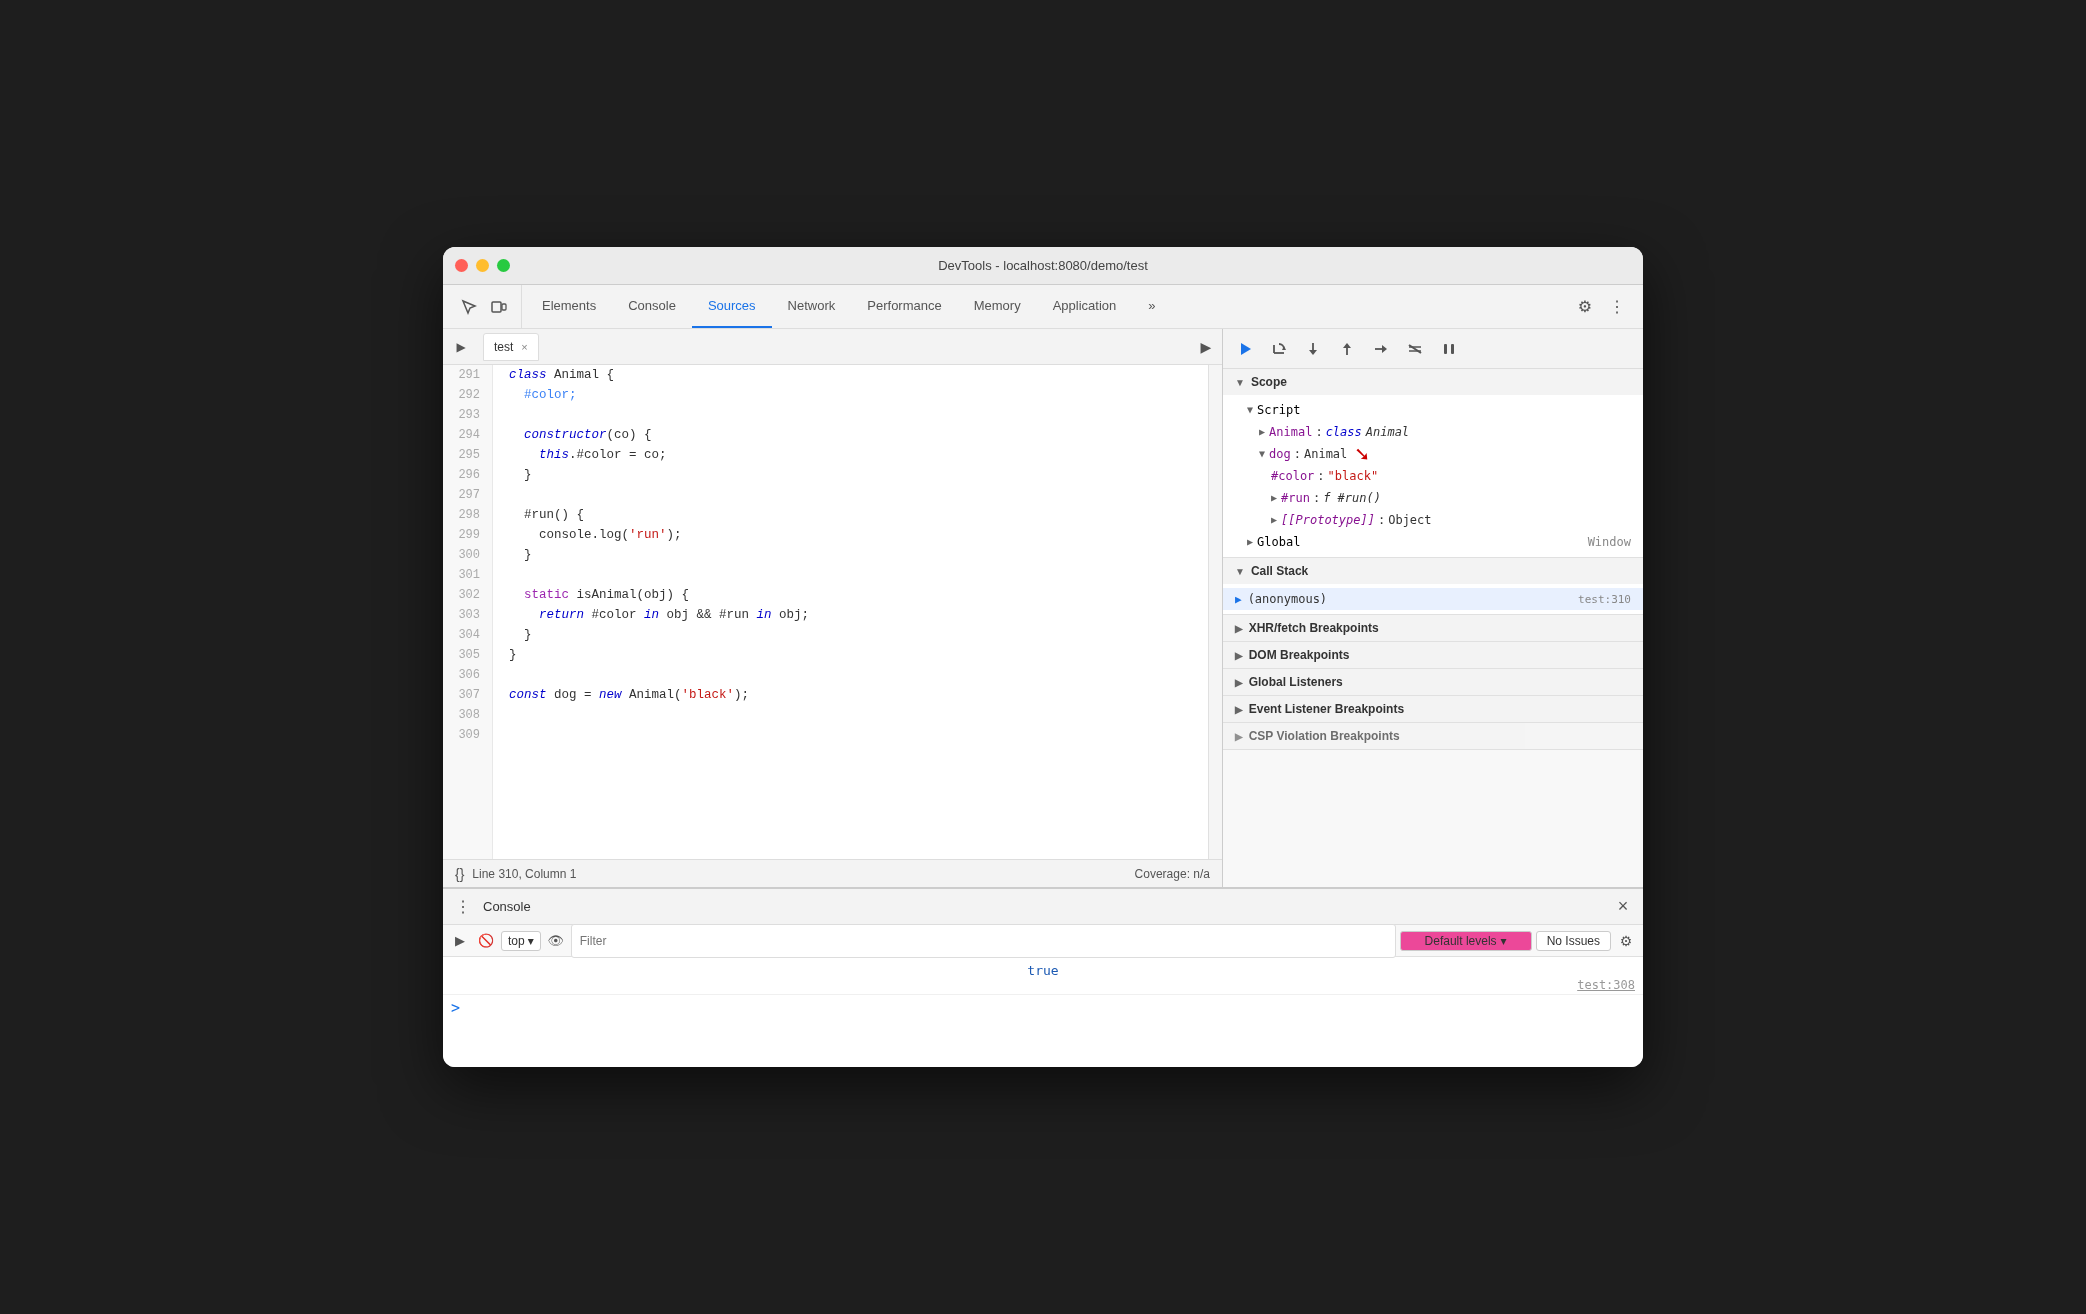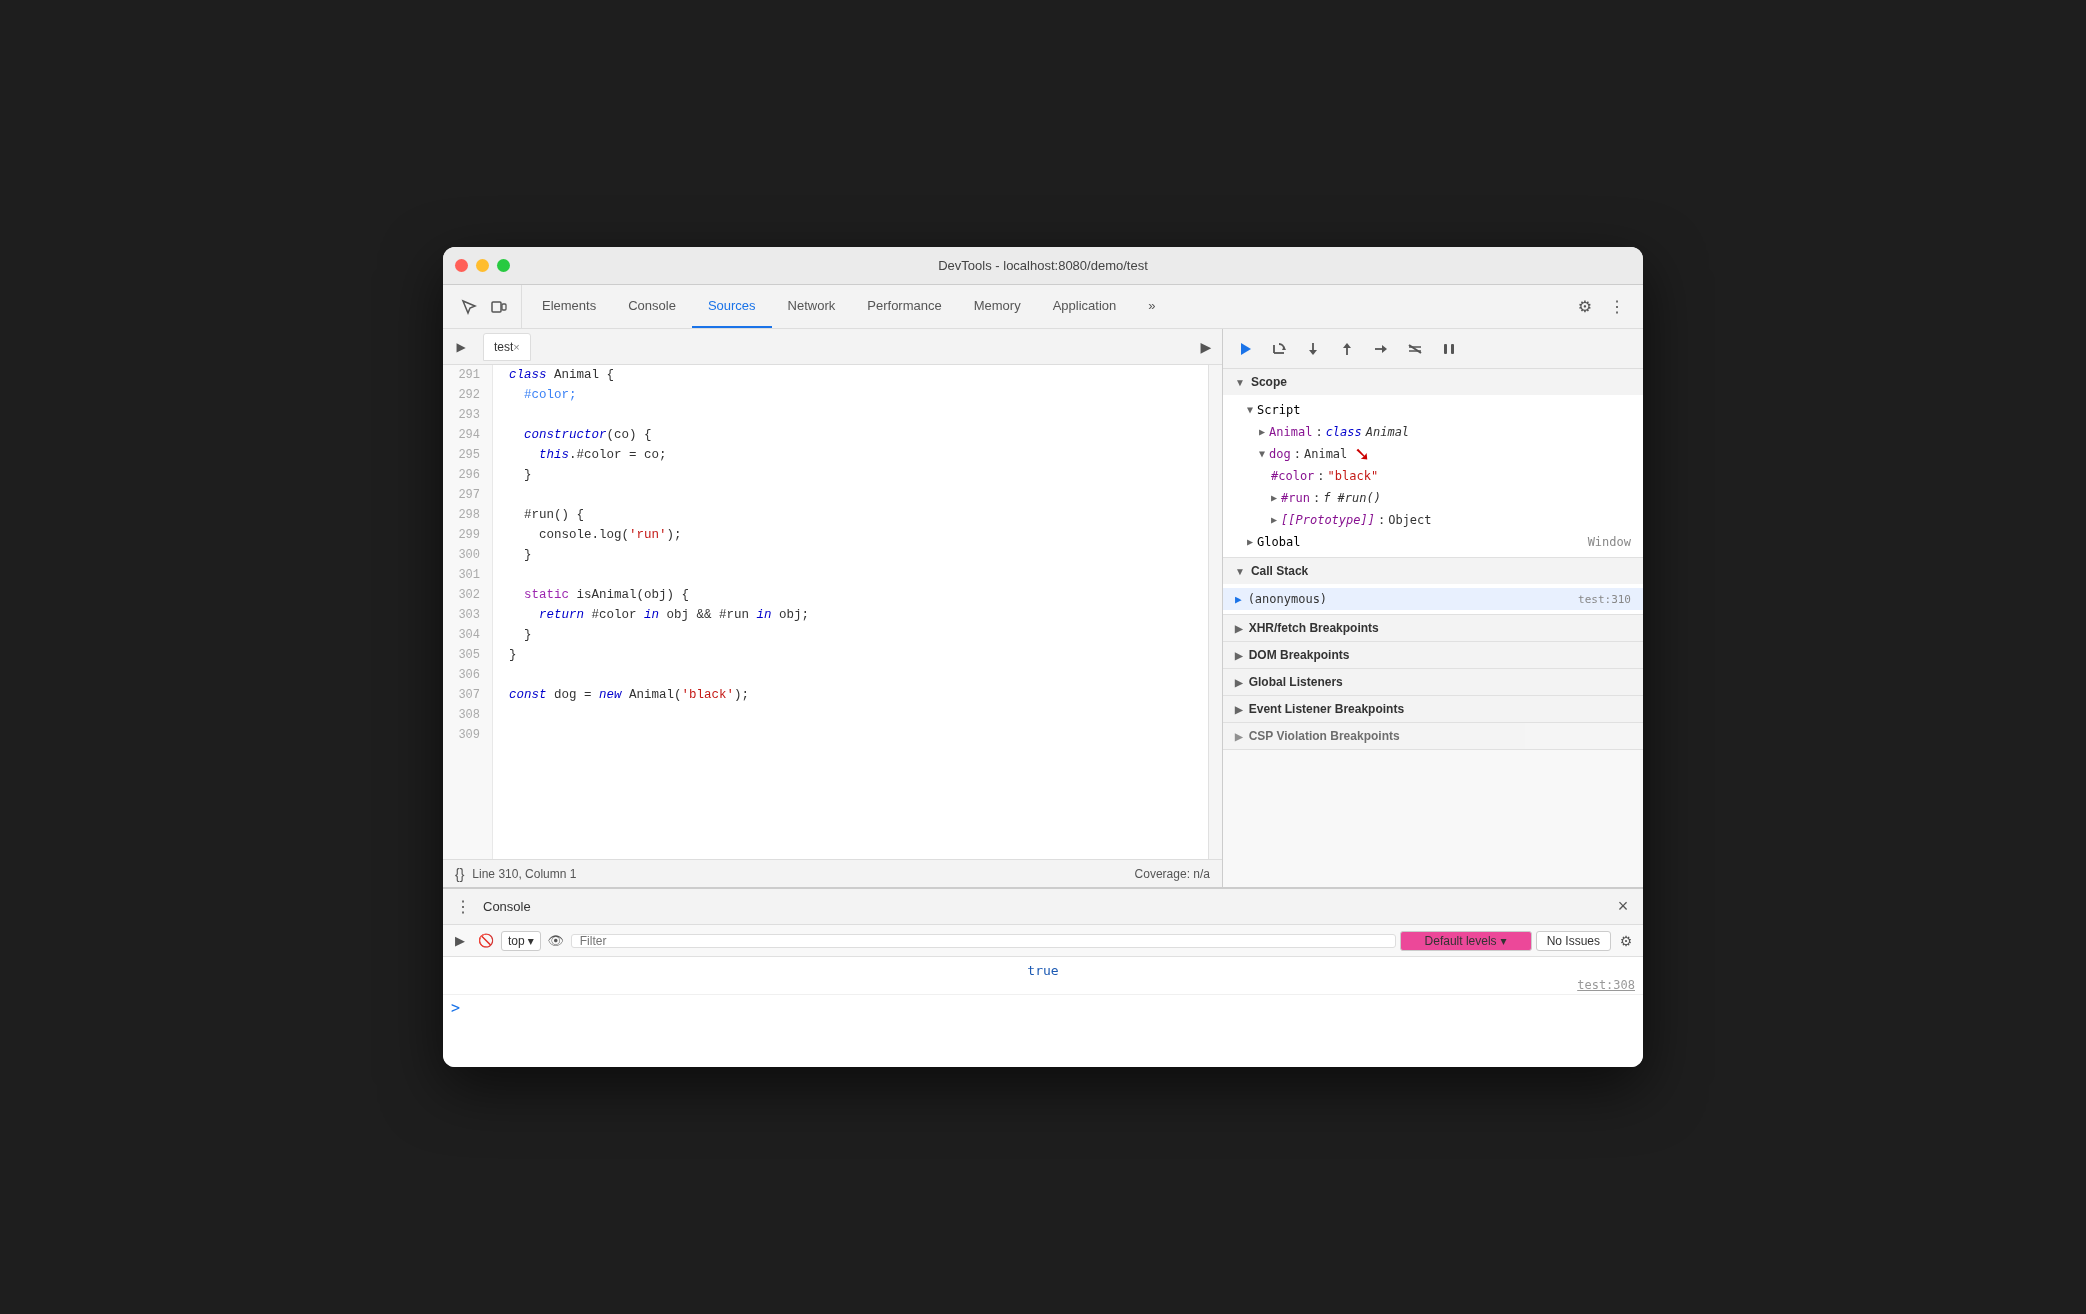--- a/index.html
+++ b/index.html
@@ -137,21 +137,21 @@
     }
     .editor-tab-controls {
       display: flex;
       align-items: center;
       gap: 4px;
       padding-right: 8px;
     }
     .editor-tab {
       display: flex;
       align-items: center;
-      gap: 0;
+      gap: 8px;
       padding: 0 10px;
       height: 28px;
       background: #fff;
       border: 1px solid #ddd;
       border-radius: 3px 3px 0 0;
       font-size: 12px;
       color: #333;
       cursor: pointer;
     }
     .editor-tab-close {
@@ -389,21 +389,21 @@
       padding: 2px 6px;
       border: 1px solid #ccc;
       border-radius: 3px;
       font-size: 12px;
       color: #333;
       cursor: pointer;
       background: #fff;
     }
     .filter-input {
       flex: 1;
-      height: 14px;
+      height: 34px;
       border: 1px solid #ddd;
       border-radius: 3px;
       padding: 0 8px;
       font-size: 12px;
       outline: none;
       background: #fff;
       color: #aaa;
     }
     .levels-btn {
       padding: 2px 24px;

